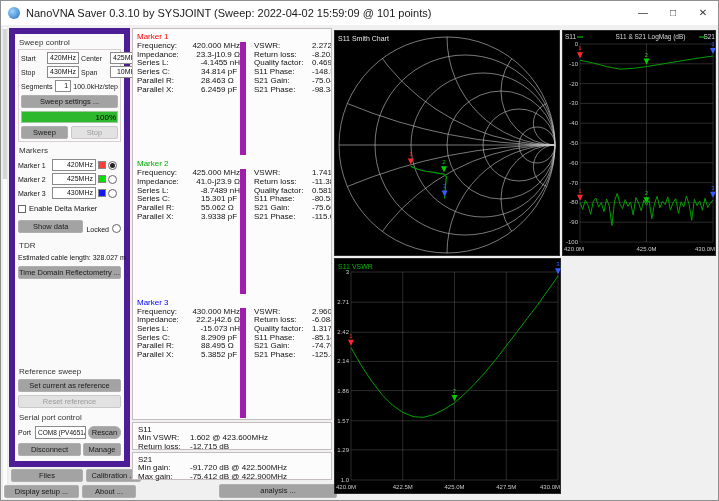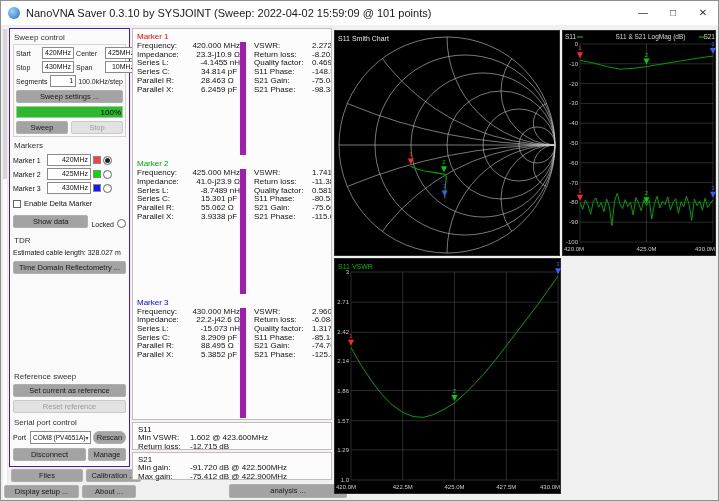--- a/index.html
+++ b/index.html
@@ -11,21 +11,21 @@
     display:flex;align-items:center;font-size:11px;}
   .app-icon{width:12px;height:12px;border-radius:50%;margin:0 6px 0 7px;
     background:radial-gradient(circle at 35% 35%, #9fd4ff, #1d6fb8);flex:0 0 auto;}
   .title-text{flex:1;color:#1a1a1a;white-space:nowrap;overflow:hidden;}
   .winbtn{width:30px;height:24px;line-height:24px;text-align:center;color:#333;font-size:10px;}
   
   .vscroll{position:absolute;left:1px;top:25px;width:6px;height:474px;background:#fbfbfb;border:1px solid #ebebeb;}
   .vscroll .thumb{position:absolute;left:0px;top:2px;width:4px;height:150px;background:#d6d6d6;}
   
   .left-panel{position:absolute;left:8px;top:27px;width:121px;height:439px;background:#fbfafa;
-    border:1px solid #4c1d95;padding:3px;font-size:8px;display:flex;flex-direction:column;}
+    border:6px solid #4c1d95;padding:3px;font-size:8px;display:flex;flex-direction:column;}
   .gtitle{font-size:8px;color:#333;margin:1px 0 2px 1px;}
   .groupbox{border:1px solid #d8d0d0;padding:2px;margin-bottom:3px;}
   .fieldgrid{display:grid;grid-template-columns:24px 1fr 27px 1fr;gap:2px 2px;align-items:center;}
   .flabel{font-size:7px;color:#222;}
   .inp{background:#fff;border:1px solid #8a8a8a;height:12px;line-height:10px;font-size:7px;
     text-align:right;padding:0 2px;color:#111;}
   .segrow{display:flex;align-items:center;margin-top:2px;gap:2px;}
   .steptext{font-size:7px;margin-left:auto;color:#222;}
   .btn{background:#a3a3a3;border:1px solid #b0aeae;border-radius:2px;height:13px;line-height:11px;
     font-size:7.5px;text-align:center;color:#1a1a1a;overflow:hidden;white-space:nowrap;}
@@ -181,21 +181,21 @@
     <div class="serialrow">
       <div class="btn" style="flex:1;">Disconnect</div>
       <div class="btn" style="width:38px;">Manage</div>
     </div>
   </div>
 
   <div class="btn abtn" style="left:10px;top:468px;width:72px;">Files</div>
   <div class="btn abtn" style="left:85px;top:468px;width:55px;">Calibration ...</div>
   <div class="btn abtn" style="left:3px;top:484px;width:75px;">Display setup ...</div>
   <div class="btn abtn" style="left:81px;top:484px;width:54px;">About ...</div>
-  <div class="btn abtn" style="left:228px;top:483px;width:118px;height:14px;">analysis ...</div>
+  <div class="btn abtn" style="left:218px;top:483px;width:118px;height:14px;">analysis ...</div>
 
   <div class="mid-panel" id="marker-data">
       <div class="msec" style="height: 128px;">
         <div class="mtitle" style="color: rgb(255, 0, 0);">Marker 1</div>
         <div class="cols">
           <div class="lcol">
             <div class="drow">
               <span class="dl">Frequency:</span>
               <span class="dv">420.000 MHz</span>
             </div>

